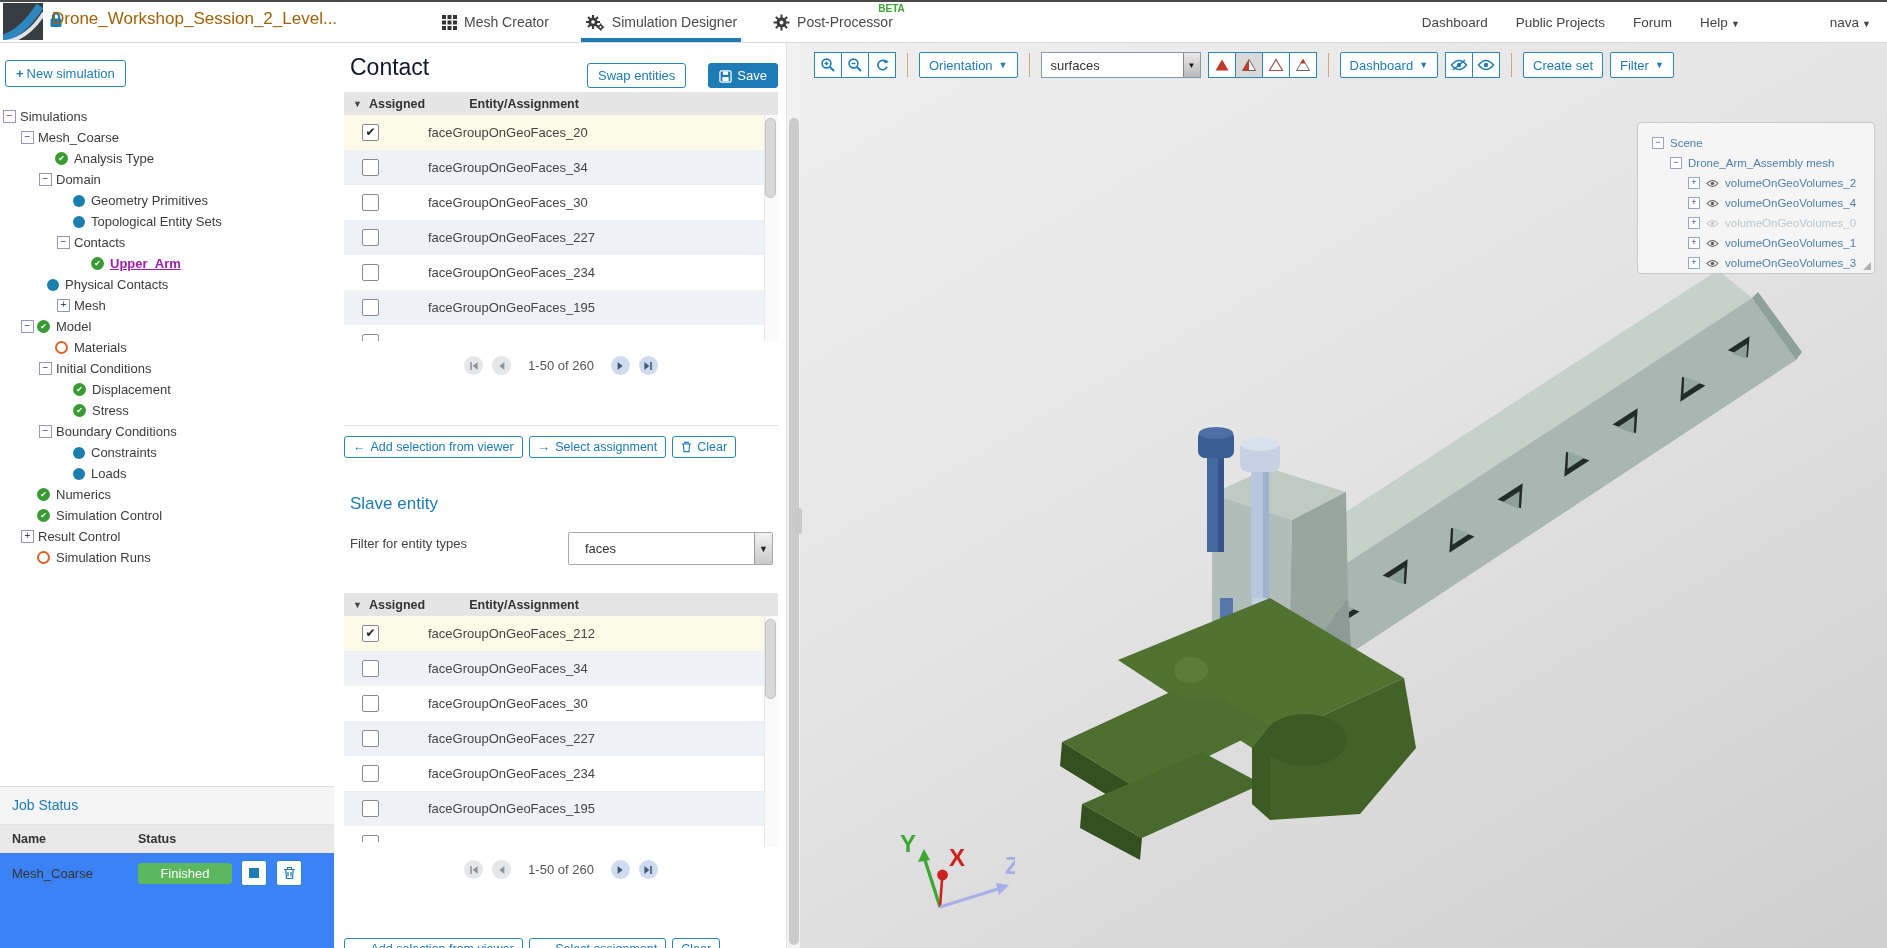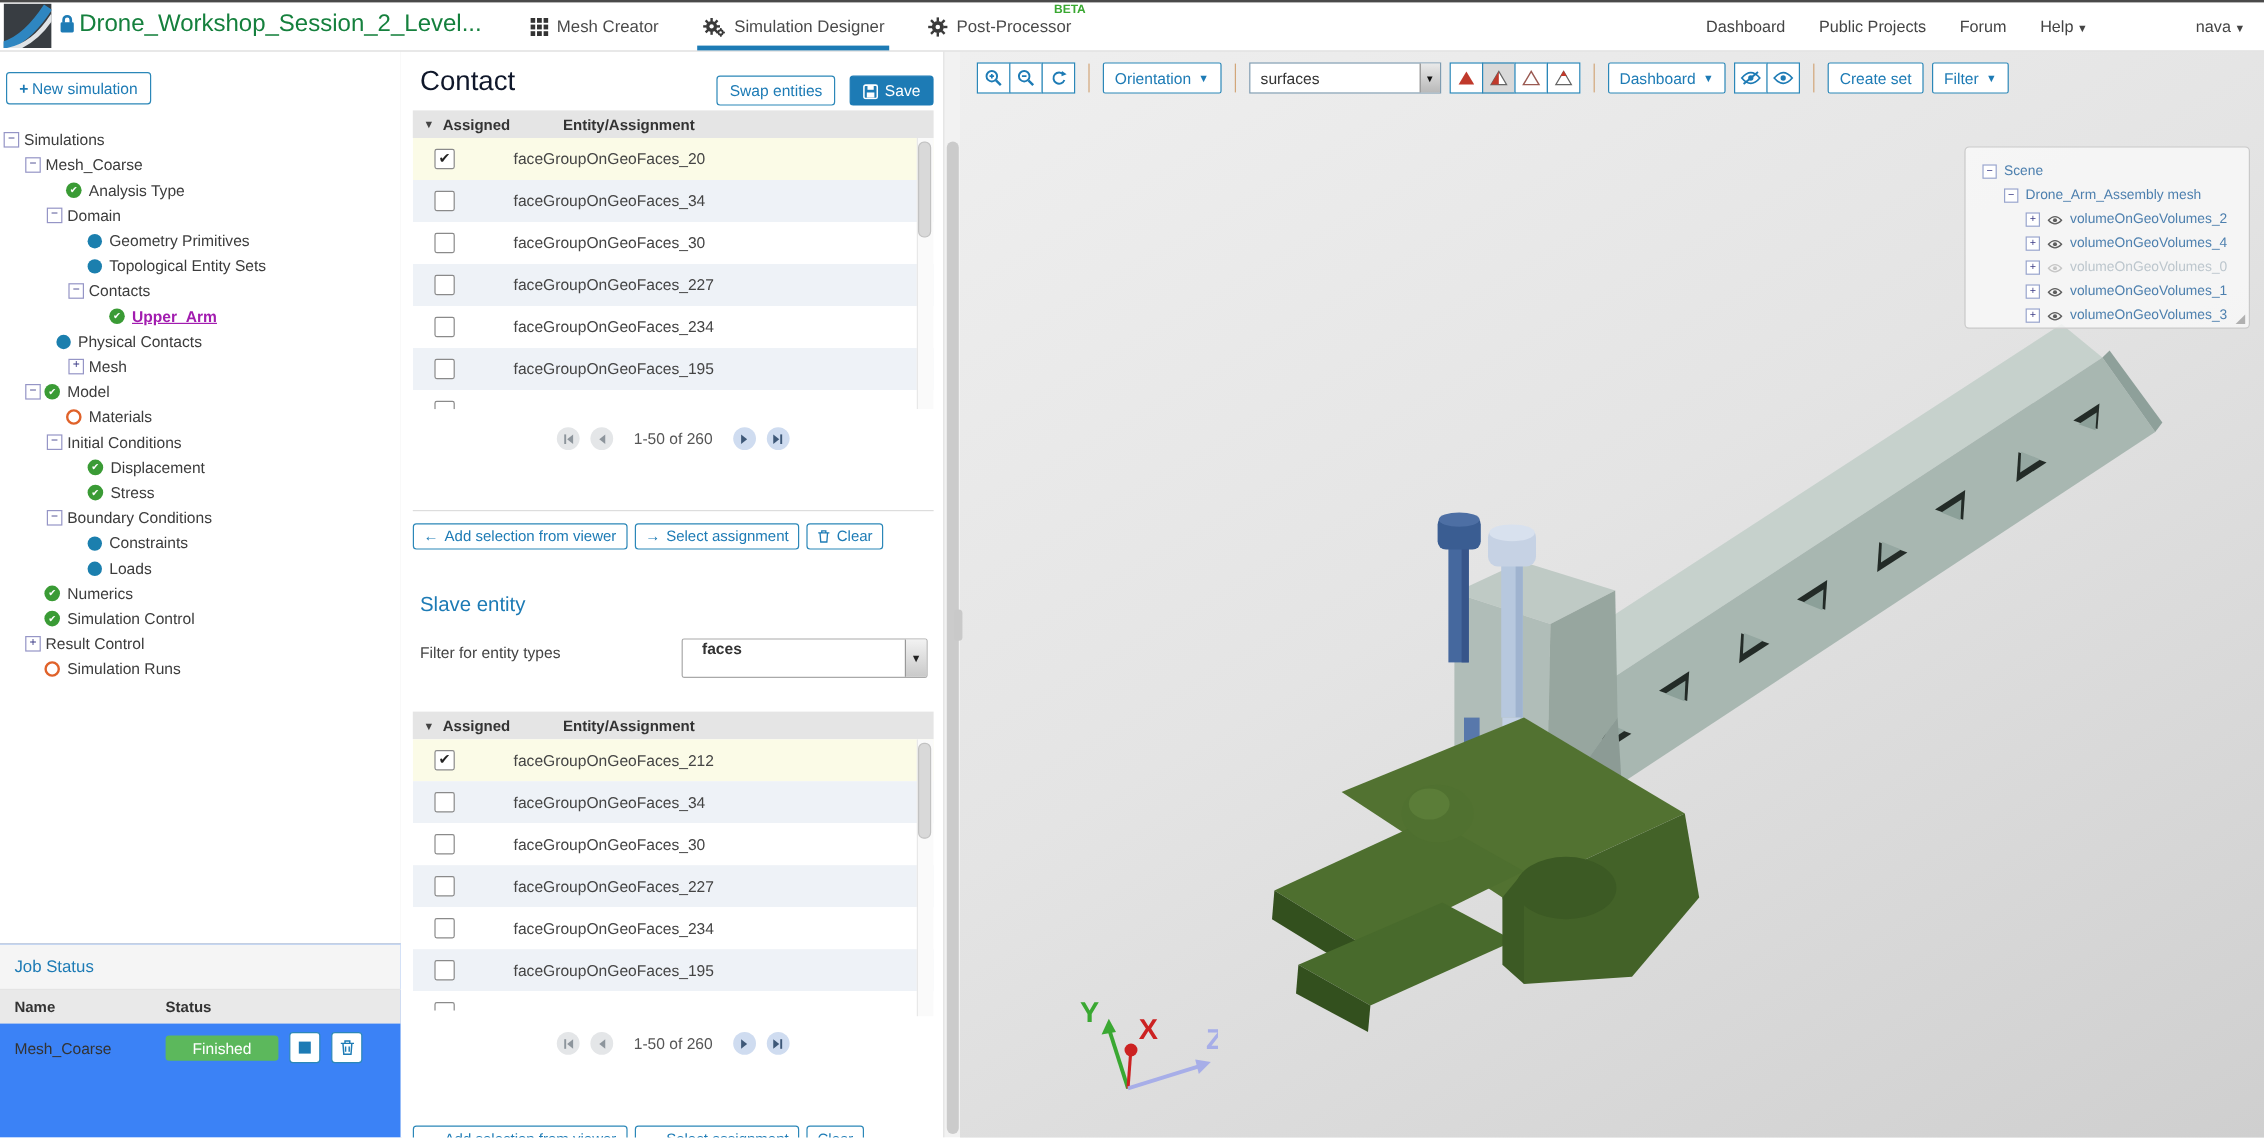--- a/index.html
+++ b/index.html
@@ -3,21 +3,21 @@
 <meta charset="utf-8">
 <style>
   html,body{margin:0;padding:0;}
   body{width:1887px;height:948px;position:relative;overflow:hidden;background:#fff;
        font-family:"Liberation Sans",sans-serif;color:#3f3f3f;-webkit-font-smoothing:antialiased;}
   .top-strip{position:absolute;top:0;left:0;right:0;height:2px;background:#4a4a4a;z-index:60;}
   
   .topbar{position:absolute;top:2px;left:0;right:0;height:40px;background:#fff;border-bottom:1px solid #d9d9d9;z-index:50;}
   .logo{position:absolute;left:3px;top:1px;width:40px;height:37px;}
   .lockwrap{position:absolute;left:48px;top:9px;}
-  .proj-title{position:absolute;left:66px;top:7px;font-size:20px;color:#15803d;}
+  .proj-title{position:absolute;left:52px;top:7px;font-size:17px;color:#a16207;}
   .tabs{position:absolute;left:442px;top:0;height:40px;display:flex;align-items:center;gap:36px;}
   .tab{position:relative;height:40px;display:flex;align-items:center;gap:7px;font-size:14px;color:#4a4a4a;cursor:pointer;}
   .tab .tab-underline{display:none;}
   .tab.active .tab-underline{display:block;position:absolute;left:-4px;right:-4px;bottom:0;height:4px;background:#1d7bb5;}
   .tab .beta{position:absolute;top:1px;right:-12px;font-size:10px;color:#3aa832;font-weight:bold;}
   .nav{position:absolute;right:16px;top:0;height:40px;display:flex;align-items:center;gap:28px;font-size:13.5px;color:#444;}
   .nav .nav-user{margin-left:62px;}
   .caret{font-size:9px;color:#444;margin-left:3px;}
   
   .sidebar{position:absolute;left:0;top:42px;width:334px;bottom:0;background:#fff;border-right:1px solid #dcdcdc;overflow:hidden;}
@@ -42,21 +42,21 @@
   .job-head .c1{width:126px;}
   .job-row{display:flex;align-items:center;padding:7px 12px;font-size:13px;color:#333;}
   .job-row .c1{width:126px;}
   .badge{background:#5cb85c;color:#fff;font-size:13px;border-radius:3px;padding:3px 0;width:94px;text-align:center;}
   .job-btn{width:24px;height:24px;border:1px solid #2b87b8;border-radius:3px;background:#fff;display:inline-flex;
            align-items:center;justify-content:center;margin-left:9px;cursor:pointer;}
   .stop-sq{width:10px;height:10px;background:#1d7bb5;}
   
   .panel{position:absolute;left:334px;top:42px;width:466px;bottom:0;background:#fff;overflow:hidden;}
   .p-title{position:absolute;left:16px;top:12px;font-size:23px;color:#0f172a;}
-  .p-actions{position:absolute;top:21px;right:22px;display:flex;gap:12px;}
+  .p-actions{position:absolute;top:21px;right:22px;display:flex;gap:22px;}
   .btn-line{border:1px solid #2b87b8;background:#fff;color:#1d7bb5;font-size:13px;border-radius:3px;padding:4px 10px;cursor:pointer;display:inline-flex;align-items:center;gap:5px;}
   .btn-solid{border:1px solid #1d7bb5;background:#1d7bb5;color:#fff;font-size:13px;border-radius:3px;padding:4px 10px;cursor:pointer;display:inline-flex;align-items:flex-end;gap:5px;}
   .etable{position:absolute;left:10px;width:434px;}
   .et-head{height:23px;background:#e5e5e5;display:flex;align-items:center;font-size:12.5px;font-weight:bold;color:#333;}
   .et-head .sortv{margin-left:9px;font-size:9px;color:#444;}
   .et-head .h1{margin-left:7px;}
   .et-head .h2{margin-left:44px;}
   .et-body{position:relative;overflow:hidden;}
   .trow{height:35px;display:flex;align-items:center;background:#fff;}
   .trow-alt{background:#eef2f7;}
@@ -71,21 +71,21 @@
   .pg{width:19px;height:19px;border-radius:50%;display:inline-flex;align-items:center;justify-content:center;cursor:pointer;}
   .pg-dis{background:#e4e6e8;}
   .pg-en{background:#cfdcf0;}
   .pag-label{font-size:13px;color:#555;margin:0 8px;}
   .hr{position:absolute;left:10px;right:22px;border-top:1px solid #ddd;}
   .acts{position:absolute;left:10px;display:flex;gap:6px;}
   .acts .btn-line{font-size:12.5px;padding:3px 8px;white-space:nowrap;}
   .slave-h{position:absolute;left:16px;font-size:17px;color:#1d7bb5;}
   .f-label{position:absolute;left:16px;font-size:13px;color:#444;}
   .fselect{position:absolute;left:234px;width:205px;height:33px;border:1px solid #a9a9a9;border-radius:2px;background:#fff;
-           display:flex;cursor:pointer;box-sizing:border-box;font-weight:bold;}
+           display:flex;align-items:center;cursor:pointer;box-sizing:border-box;}
   .fselect .fs-text{flex:1;padding-left:16px;font-size:13px;color:#333;}
   .fselect .fs-arrow{width:17px;align-self:stretch;background:linear-gradient(#f2f2f2,#c9c9c9);border-left:1px solid #999;
            display:flex;align-items:center;justify-content:center;font-size:9px;color:#222;}
   .panel-rail{position:absolute;right:0;top:0;bottom:0;width:13px;background:#f2f2f2;border-left:1px solid #e3e3e3;}
   .panel-thumb{position:absolute;right:1px;top:76px;width:10px;bottom:3px;background:#cbcbcb;border-radius:5px;}
   .splitter-grip{position:absolute;left:795px;top:508px;width:7px;height:26px;background:#c9c9c9;border-radius:3px;z-index:40;}
   
   .viewer{position:absolute;left:800px;top:42px;right:0;bottom:0;overflow:hidden;
           background:linear-gradient(150deg,#efefef 0%,#e4e4e4 45%,#cfcfcf 100%);}
   .vtoolbar{position:absolute;left:14px;top:10px;display:flex;align-items:center;gap:7px;z-index:10;}

